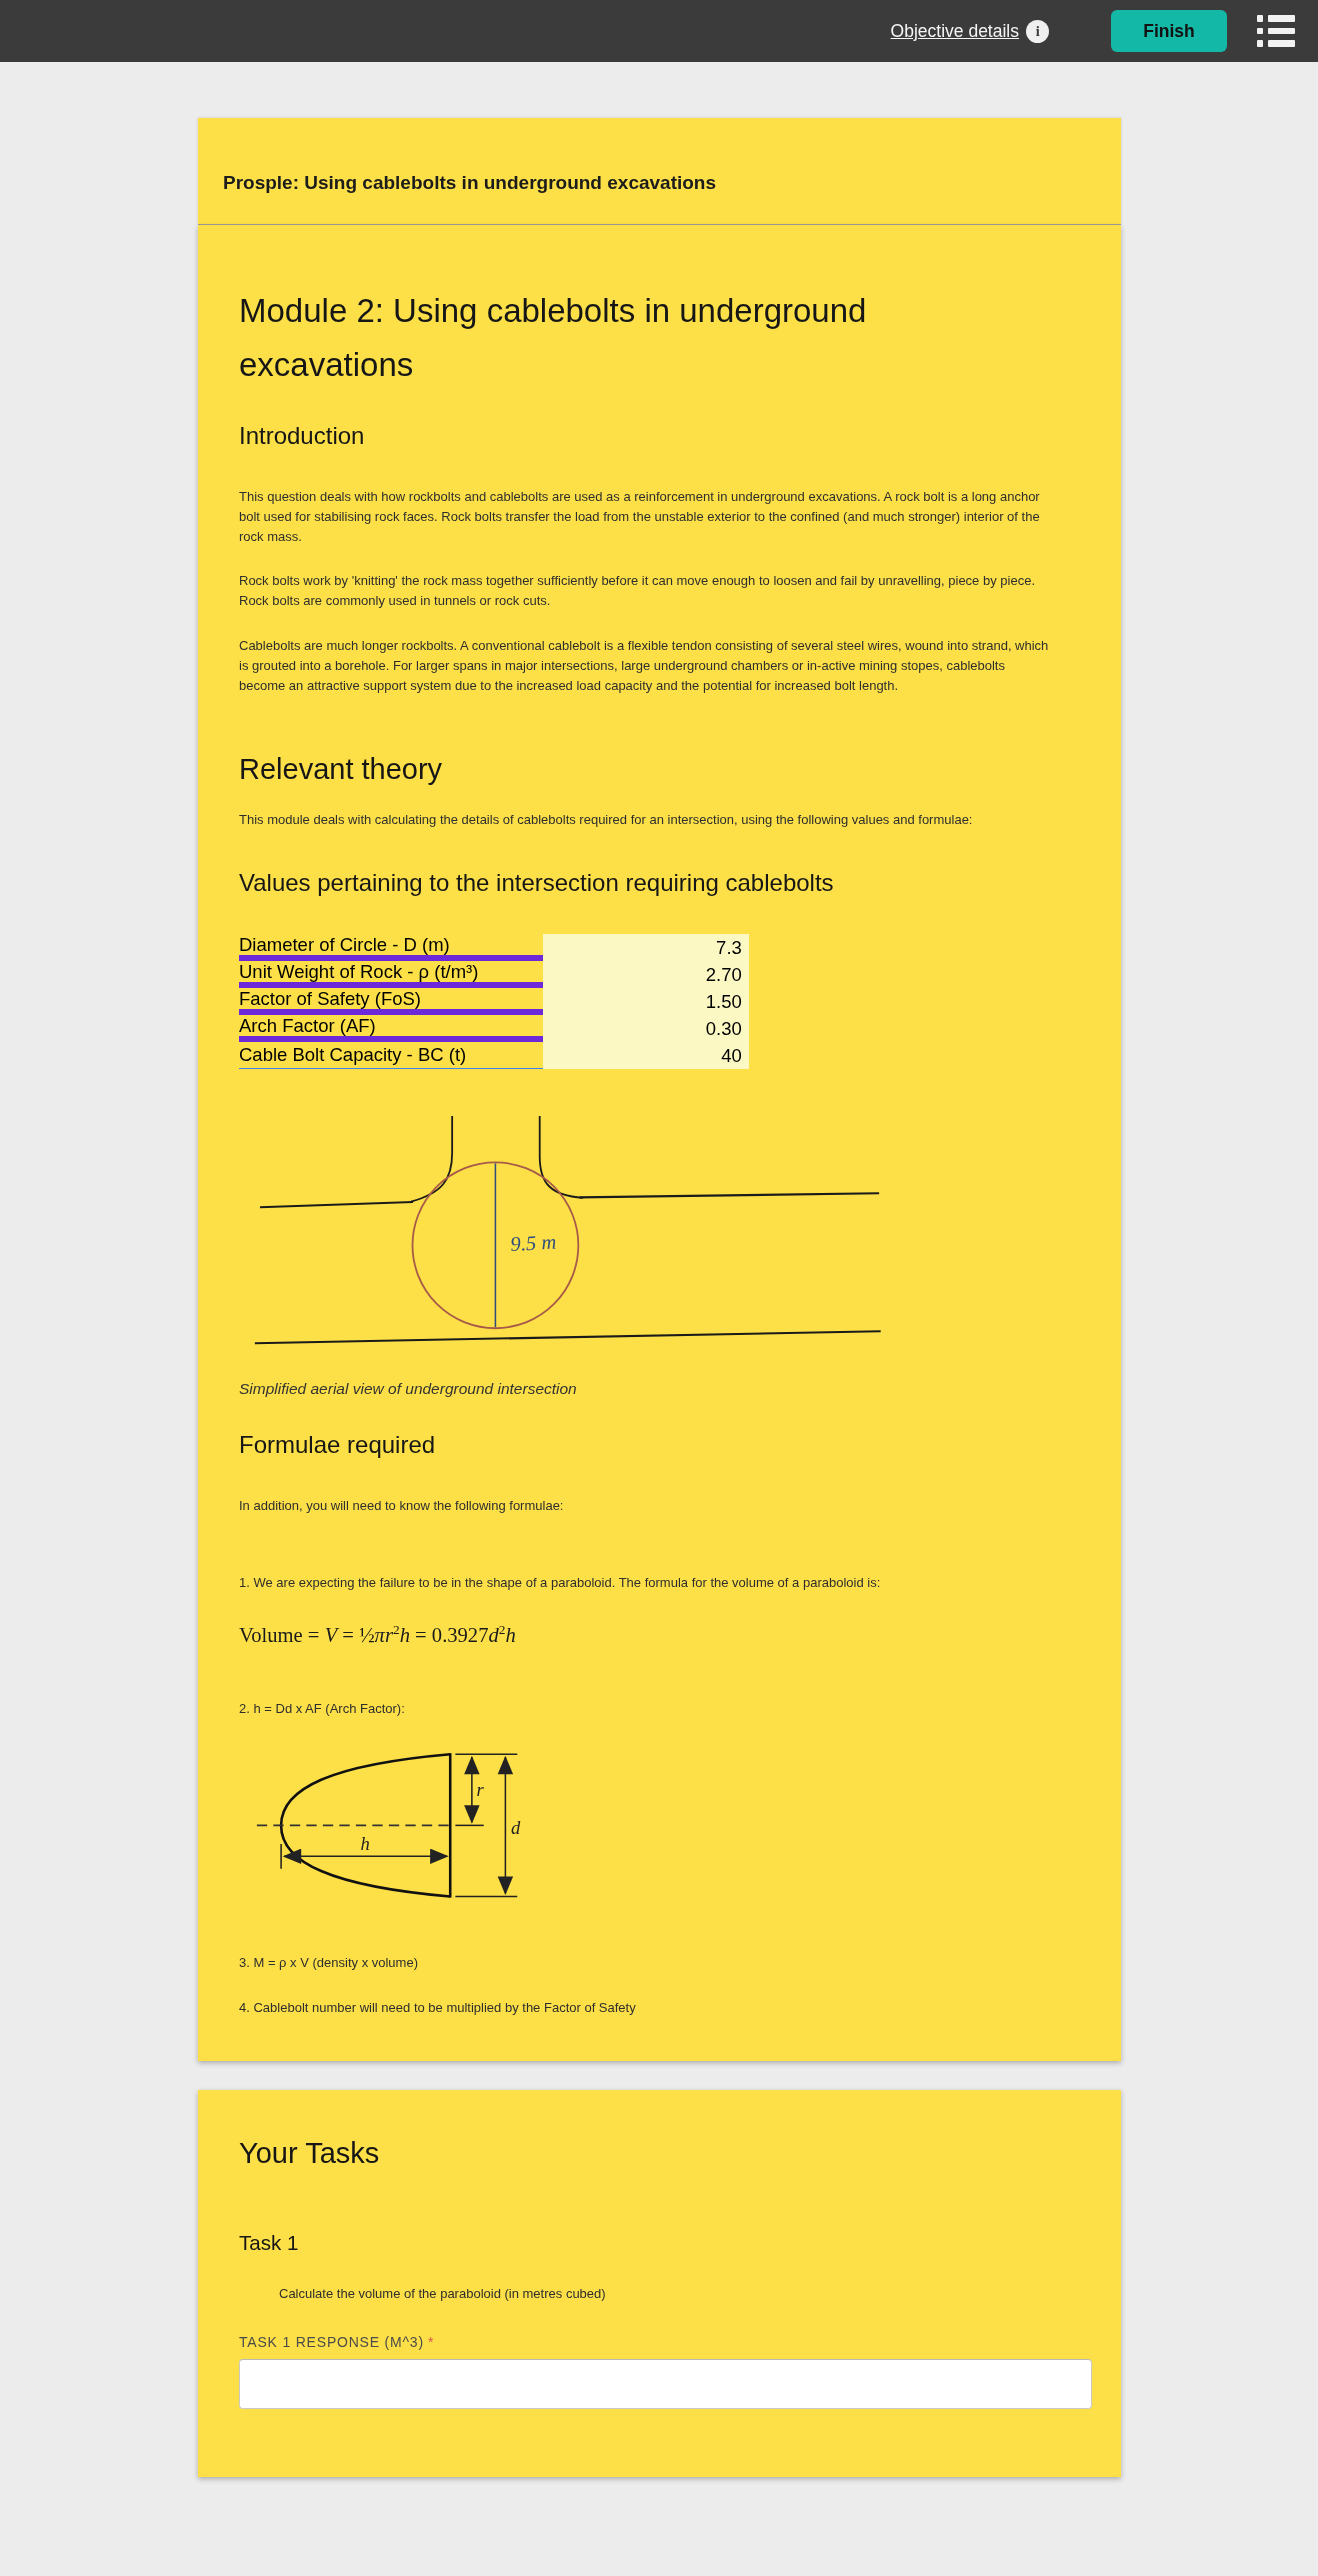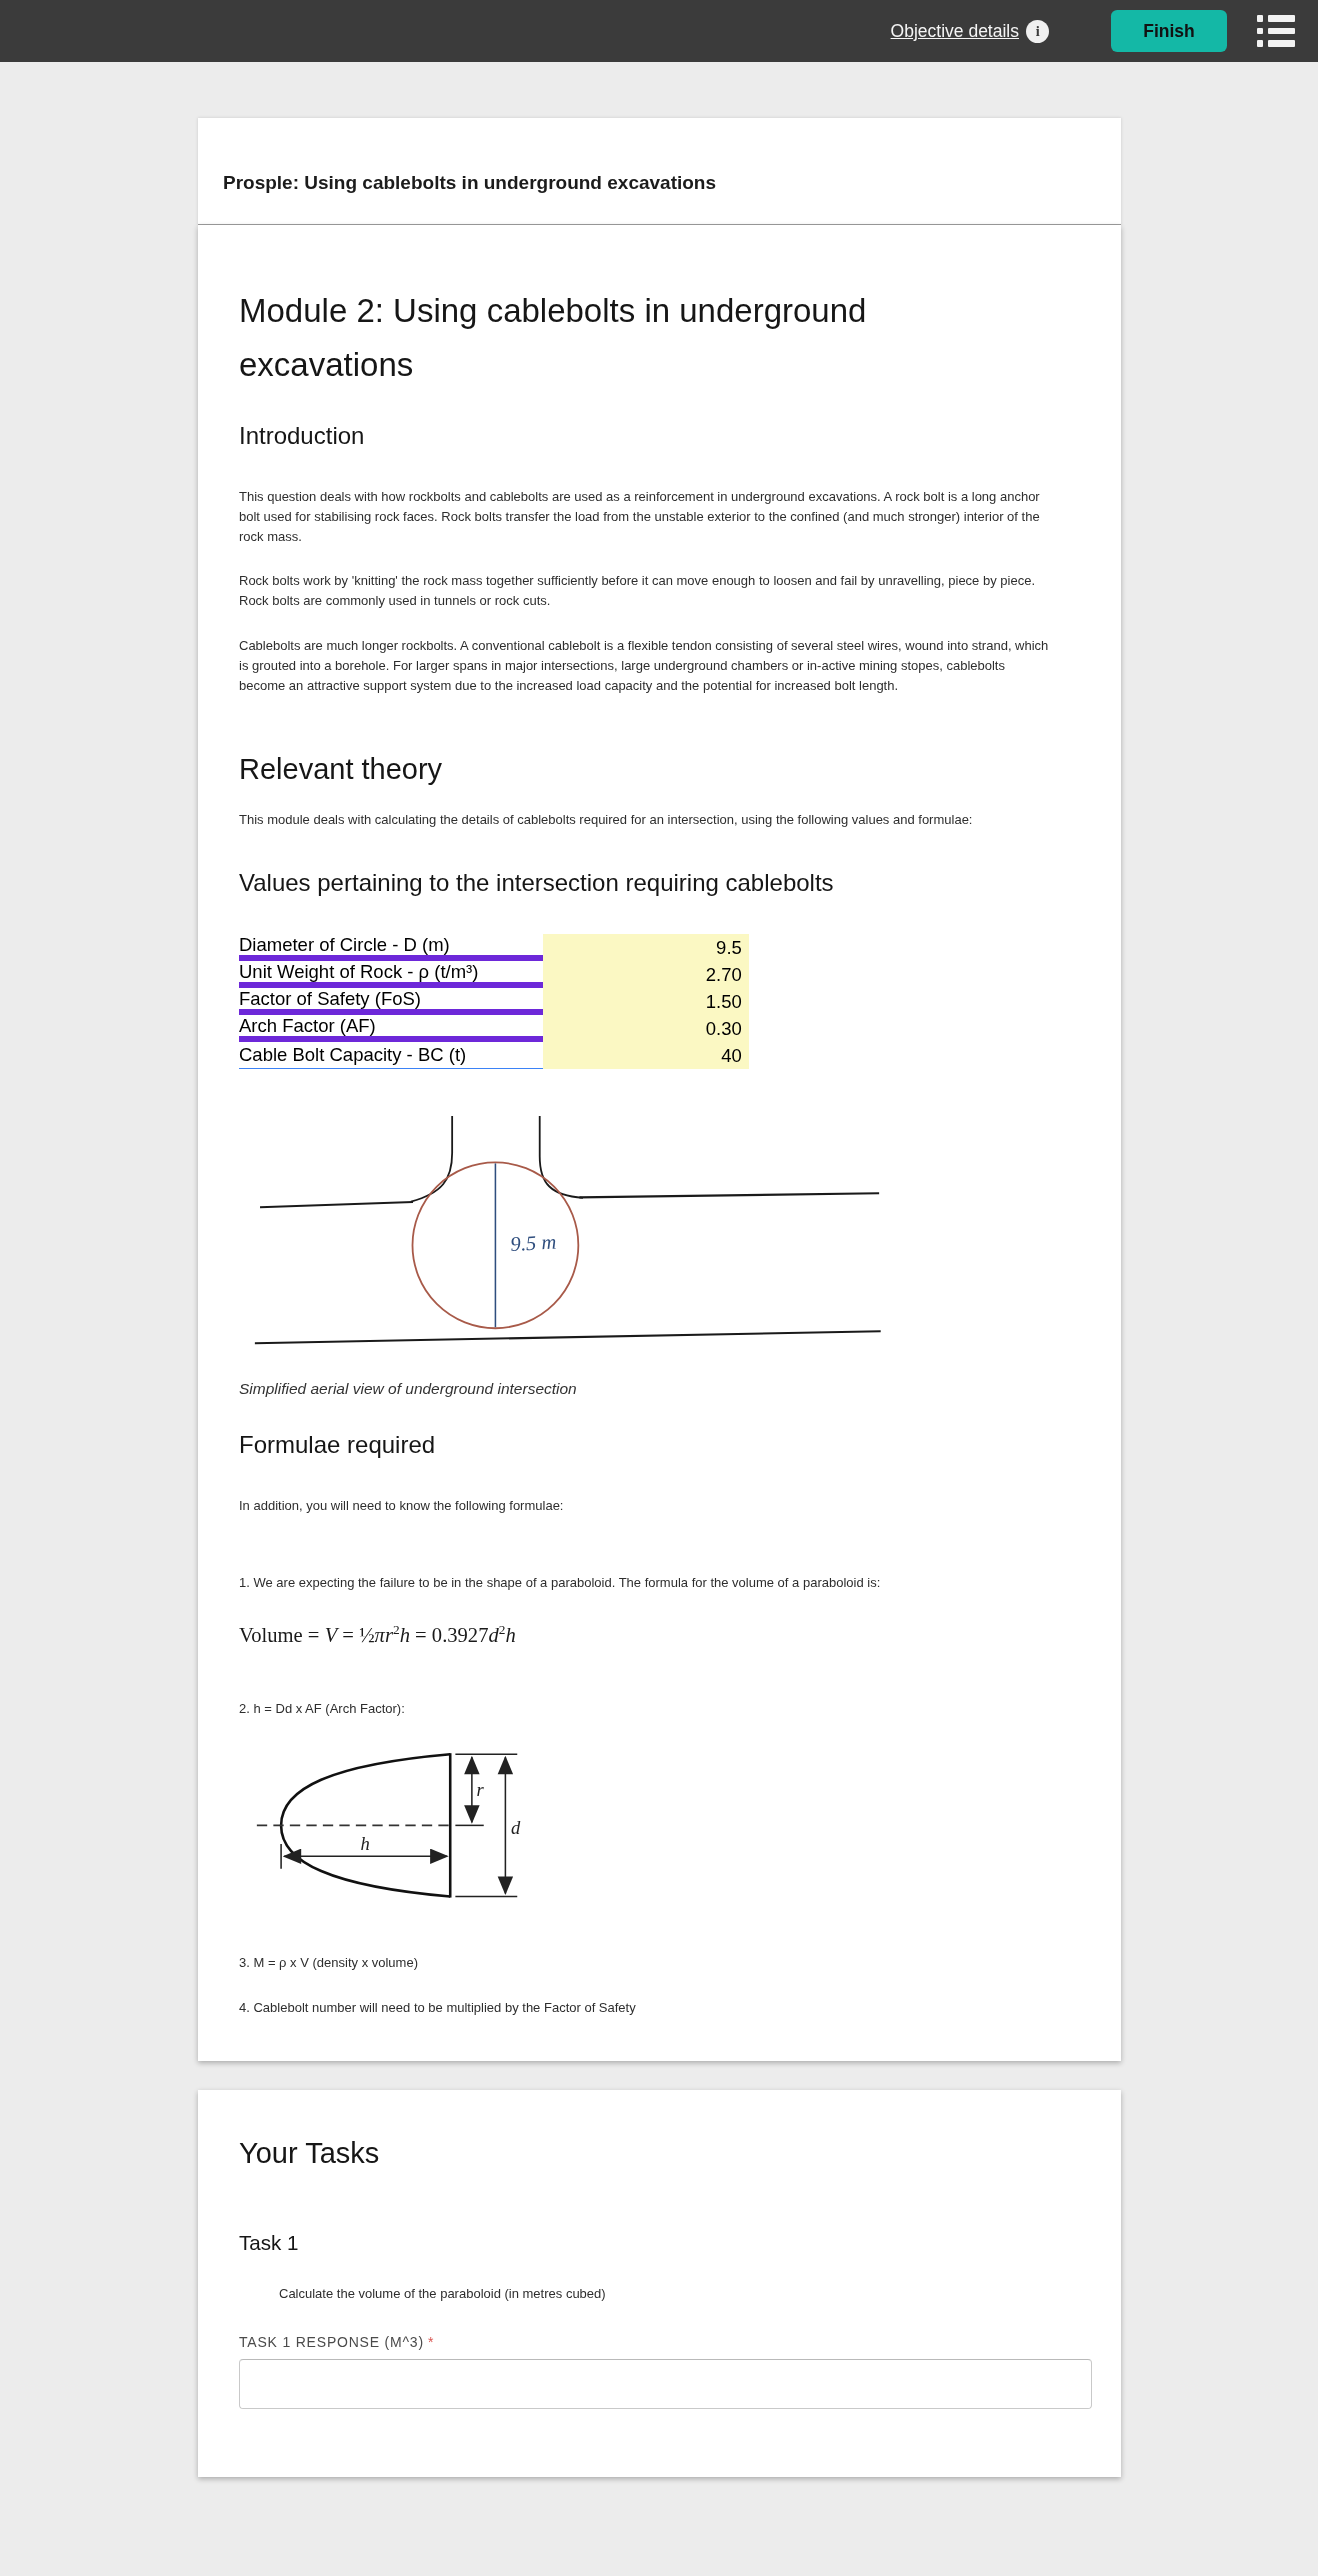--- a/index.html
+++ b/index.html
@@ -31,21 +31,21 @@
     padding:0 32px; height:42px; cursor:pointer;
     font-family:"Liberation Sans", sans-serif;
   }
   .menu-icon { margin-left:30px; display:flex; flex-direction:column; gap:5.7px; cursor:pointer; }
   .menu-row { display:flex; gap:4.6px; align-items:center; }
   .menu-dot { width:6.7px; height:6.7px; background:#f2f2f2; border-radius:1px; }
   .menu-bar { width:27px; height:6.7px; background:#f2f2f2; border-radius:1px; }
 
   
   main { width:923px; margin:56px auto 0 auto; }
-  .card { background:#ffffff; box-shadow:0 1.5px 5.2px rgba(0,0,0,0.28); }
+  .card { background:#fde047; box-shadow:0 1.5px 5.2px rgba(0,0,0,0.28); }
   .title-card {
     padding:54px 25px 30px 25px;
     border-bottom:1.5px solid #9e9e9e;
     box-shadow:0 -0.5px 3.1px rgba(0,0,0,0.15);
   }
   .title-card h1 { font-size:19px; font-weight:600; color:#1c1c1c; }
   .content-card { padding:25px 41px 43px 41px; }
   .tasks-card { margin-top:29px; padding:47px 41px 34px 41px; }
 
   
@@ -135,21 +135,21 @@
     <p class="body-text">Cablebolts are much longer rockbolts. A conventional cablebolt is a flexible tendon consisting of several steel wires, wound into strand, which is grouted into a borehole. For larger spans in major intersections, large underground chambers or in-active mining stopes, cablebolts become an attractive support system due to the increased load capacity and the potential for increased bolt length.</p>
 
     <h3 class="h-sec">Relevant theory</h3>
     <p class="body-text">This module deals with calculating the details of cablebolts required for an intersection, using the following values and formulae:</p>
 
     <h3 class="h-sub" style="margin-top:39px;">Values pertaining to the intersection requiring cablebolts</h3>
 
     <div class="values-table">
       <div class="vt-row">
         <div class="vt-label">Diameter of Circle - D (m)</div>
-        <div class="vt-value">9.5</div>
+        <div class="vt-value">7.3</div>
       </div>
       <div class="vt-row">
         <div class="vt-label">Unit Weight of Rock - ρ (t/m³)</div>
         <div class="vt-value">2.70</div>
       </div>
       <div class="vt-row">
         <div class="vt-label">Factor of Safety (FoS)</div>
         <div class="vt-value">1.50</div>
       </div>
       <div class="vt-row">

